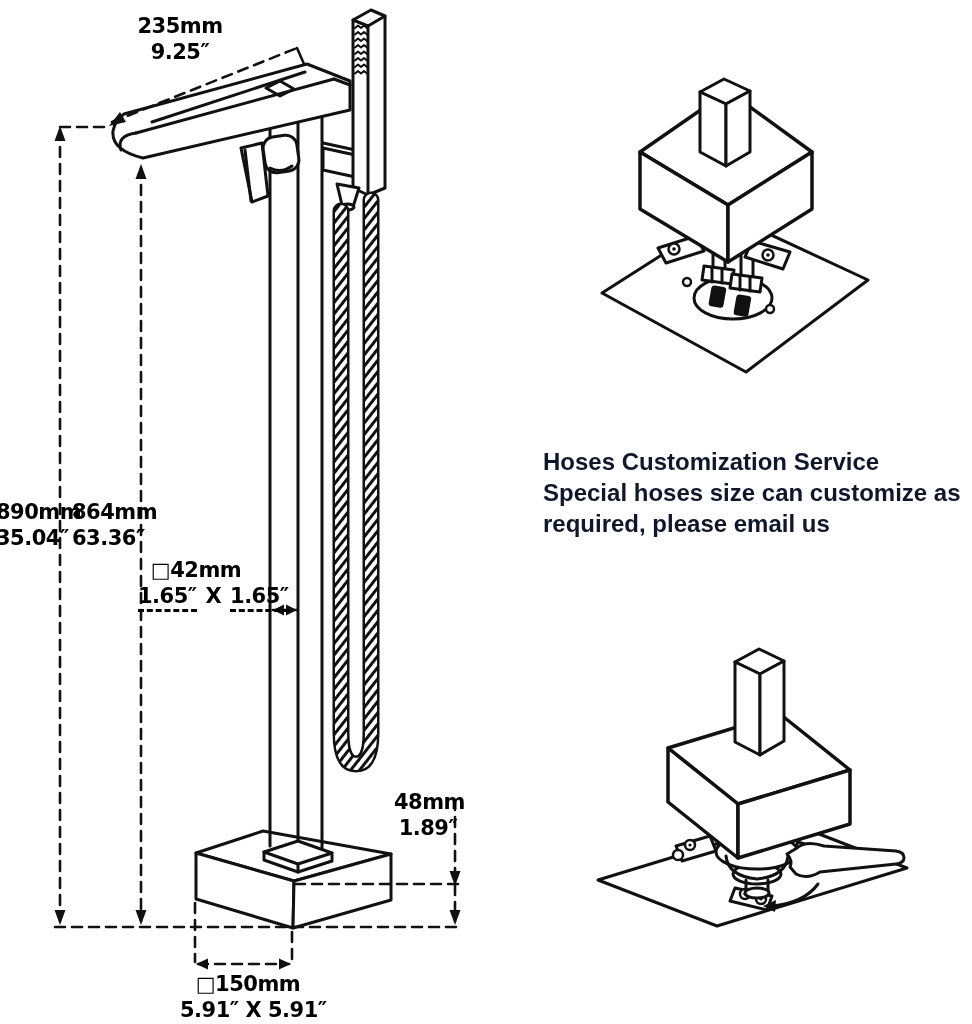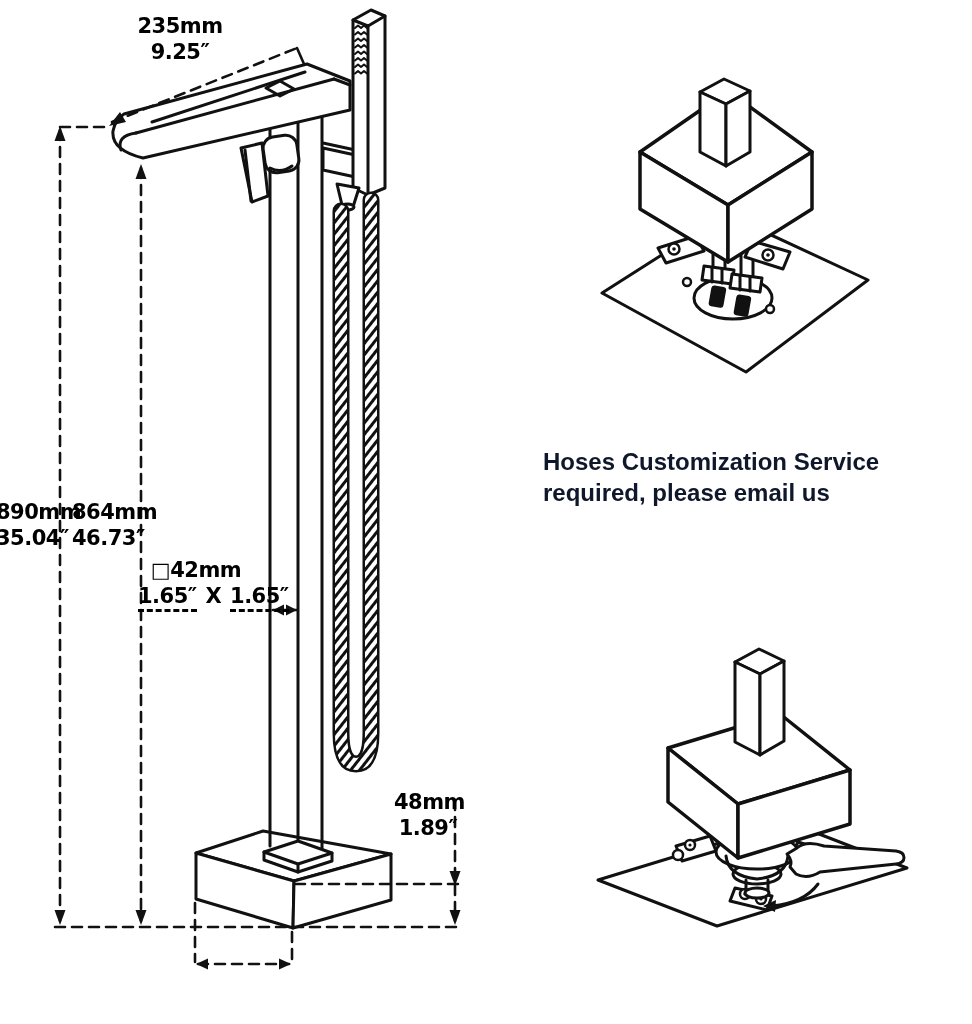--- a/index.html
+++ b/index.html
@@ -203,36 +203,41 @@
     <span>9.25″</span>
   </div>
 
   <div class="dim" style="left:-4px;top:500px;width:66px">
     <span>890mm</span>
     <span>35.04″</span>
   </div>
 
   <div class="dim" style="left:72px;top:500px;width:68px">
     <span>864mm</span>
-    <span>46.73″</span>
+    <span>63.36″</span>
   </div>
 
   <div class="dim" style="left:136px;top:558px;width:120px">
     <span>□42mm</span>
     <span class="inline-imp">
       <span class="udash">1.65″</span>
       <span>X</span>
       <span class="udash">1.65″</span>
     </span>
   </div>
 
   <div class="dim" style="left:394px;top:790px;width:68px">
     <span>48mm</span>
     <span>1.89″</span>
   </div>
 
+  <div class="dim" style="left:180px;top:972px;width:136px">
+    <span>□150mm</span>
+    <span>5.91″ X 5.91″</span>
+  </div>
 
   <div class="note">
     <div>Hoses Customization Service</div>
+    <div>Special hoses size can customize as</div>
     <div>required, please email us</div>
   </div>
 
 </div>
 
 </body></html>

